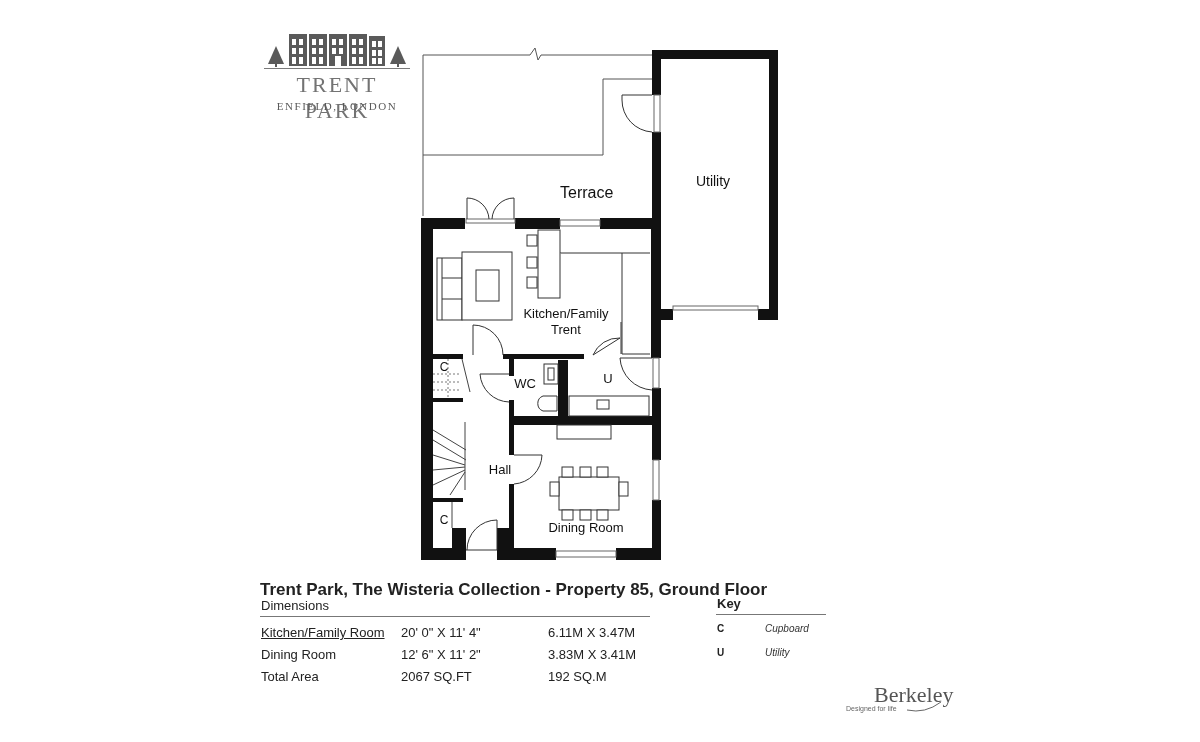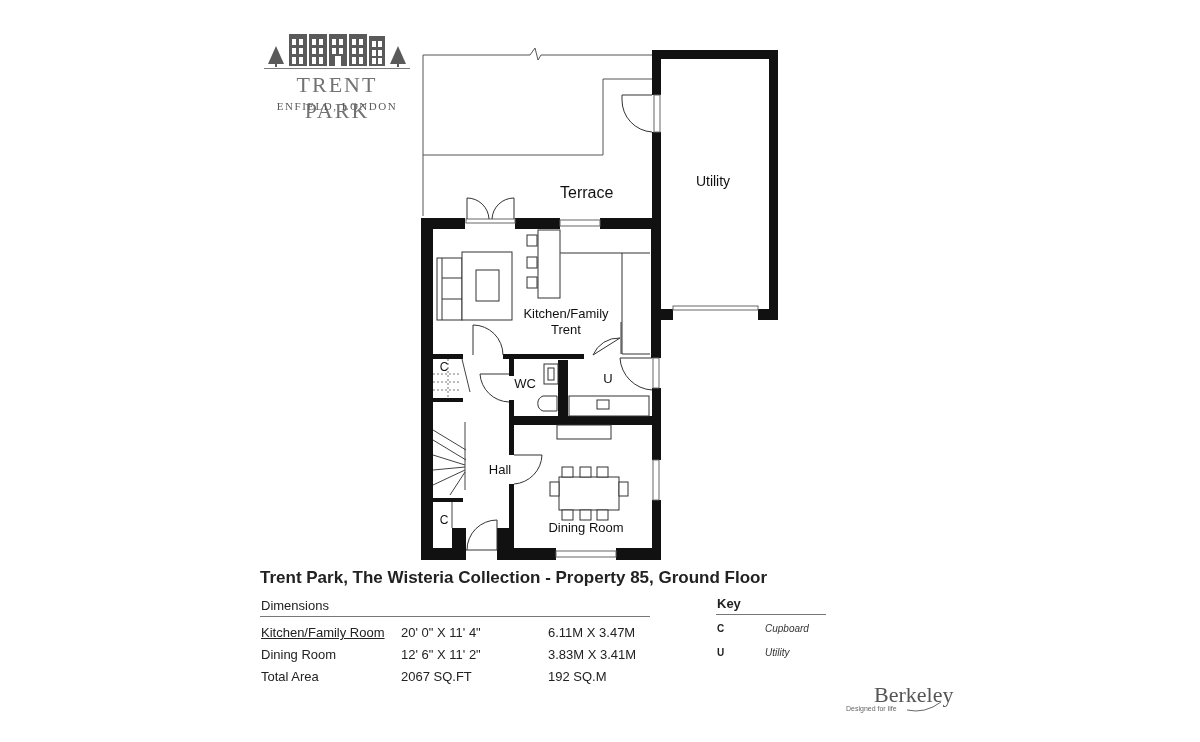--- a/index.html
+++ b/index.html
@@ -1,21 +1,21 @@
 <!DOCTYPE html>
 <html><head>
 <meta charset="utf-8">
 <style>
   html, body { margin:0; padding:0; background:#ffffff; }
   body { width:1200px; height:742px; position:relative; overflow:hidden; font-family:"Liberation Sans", sans-serif; color:#1a1a1a; }
   .abs { position:absolute; }
   .logo-title { font-family:Liberation Serif, serif; font-size:22px; letter-spacing:2px; color:#737373; left:262px; top:72px; width:150px; text-align:center; }
   .logo-sub { font-family:"Liberation Serif", serif; font-size:11px; letter-spacing:1.5px; color:#5a5a5a; left:262px; top:100px; width:150px; text-align:center; }
   .room-label { position:absolute; font-size:13px; color:#111; text-align:center; line-height:16px; }
-  .plan-title { left:260px; top:568px; font-size:17px; font-weight:bold; color:#222; }
+  .plan-title { left:260px; top:580px; font-size:17px; font-weight:bold; color:#222; }
   .dim-head { left:261px; top:598px; font-size:13px; color:#222; }
   .dim-rule { left:260px; top:616px; width:390px; height:1px; background:#777; }
   .dim-cell { position:absolute; font-size:13px; color:#222; }
   .key-head { left:717px; top:596px; font-size:13px; font-weight:bold; color:#222; }
   .key-rule { left:716px; top:614px; width:110px; height:1px; background:#777; }
   .key-code { position:absolute; font-size:10px; font-weight:bold; color:#222; }
   .key-desc { position:absolute; font-size:10px; color:#333;font-style:italic; }
   .brand { left:842px; top:682px; font-family:"Liberation Serif", serif; font-size:22px; color:#555;margin-left:32px; }
   .brand-tag { left:846px; top:705px; font-size:7px; color:#666; }
 </style>

